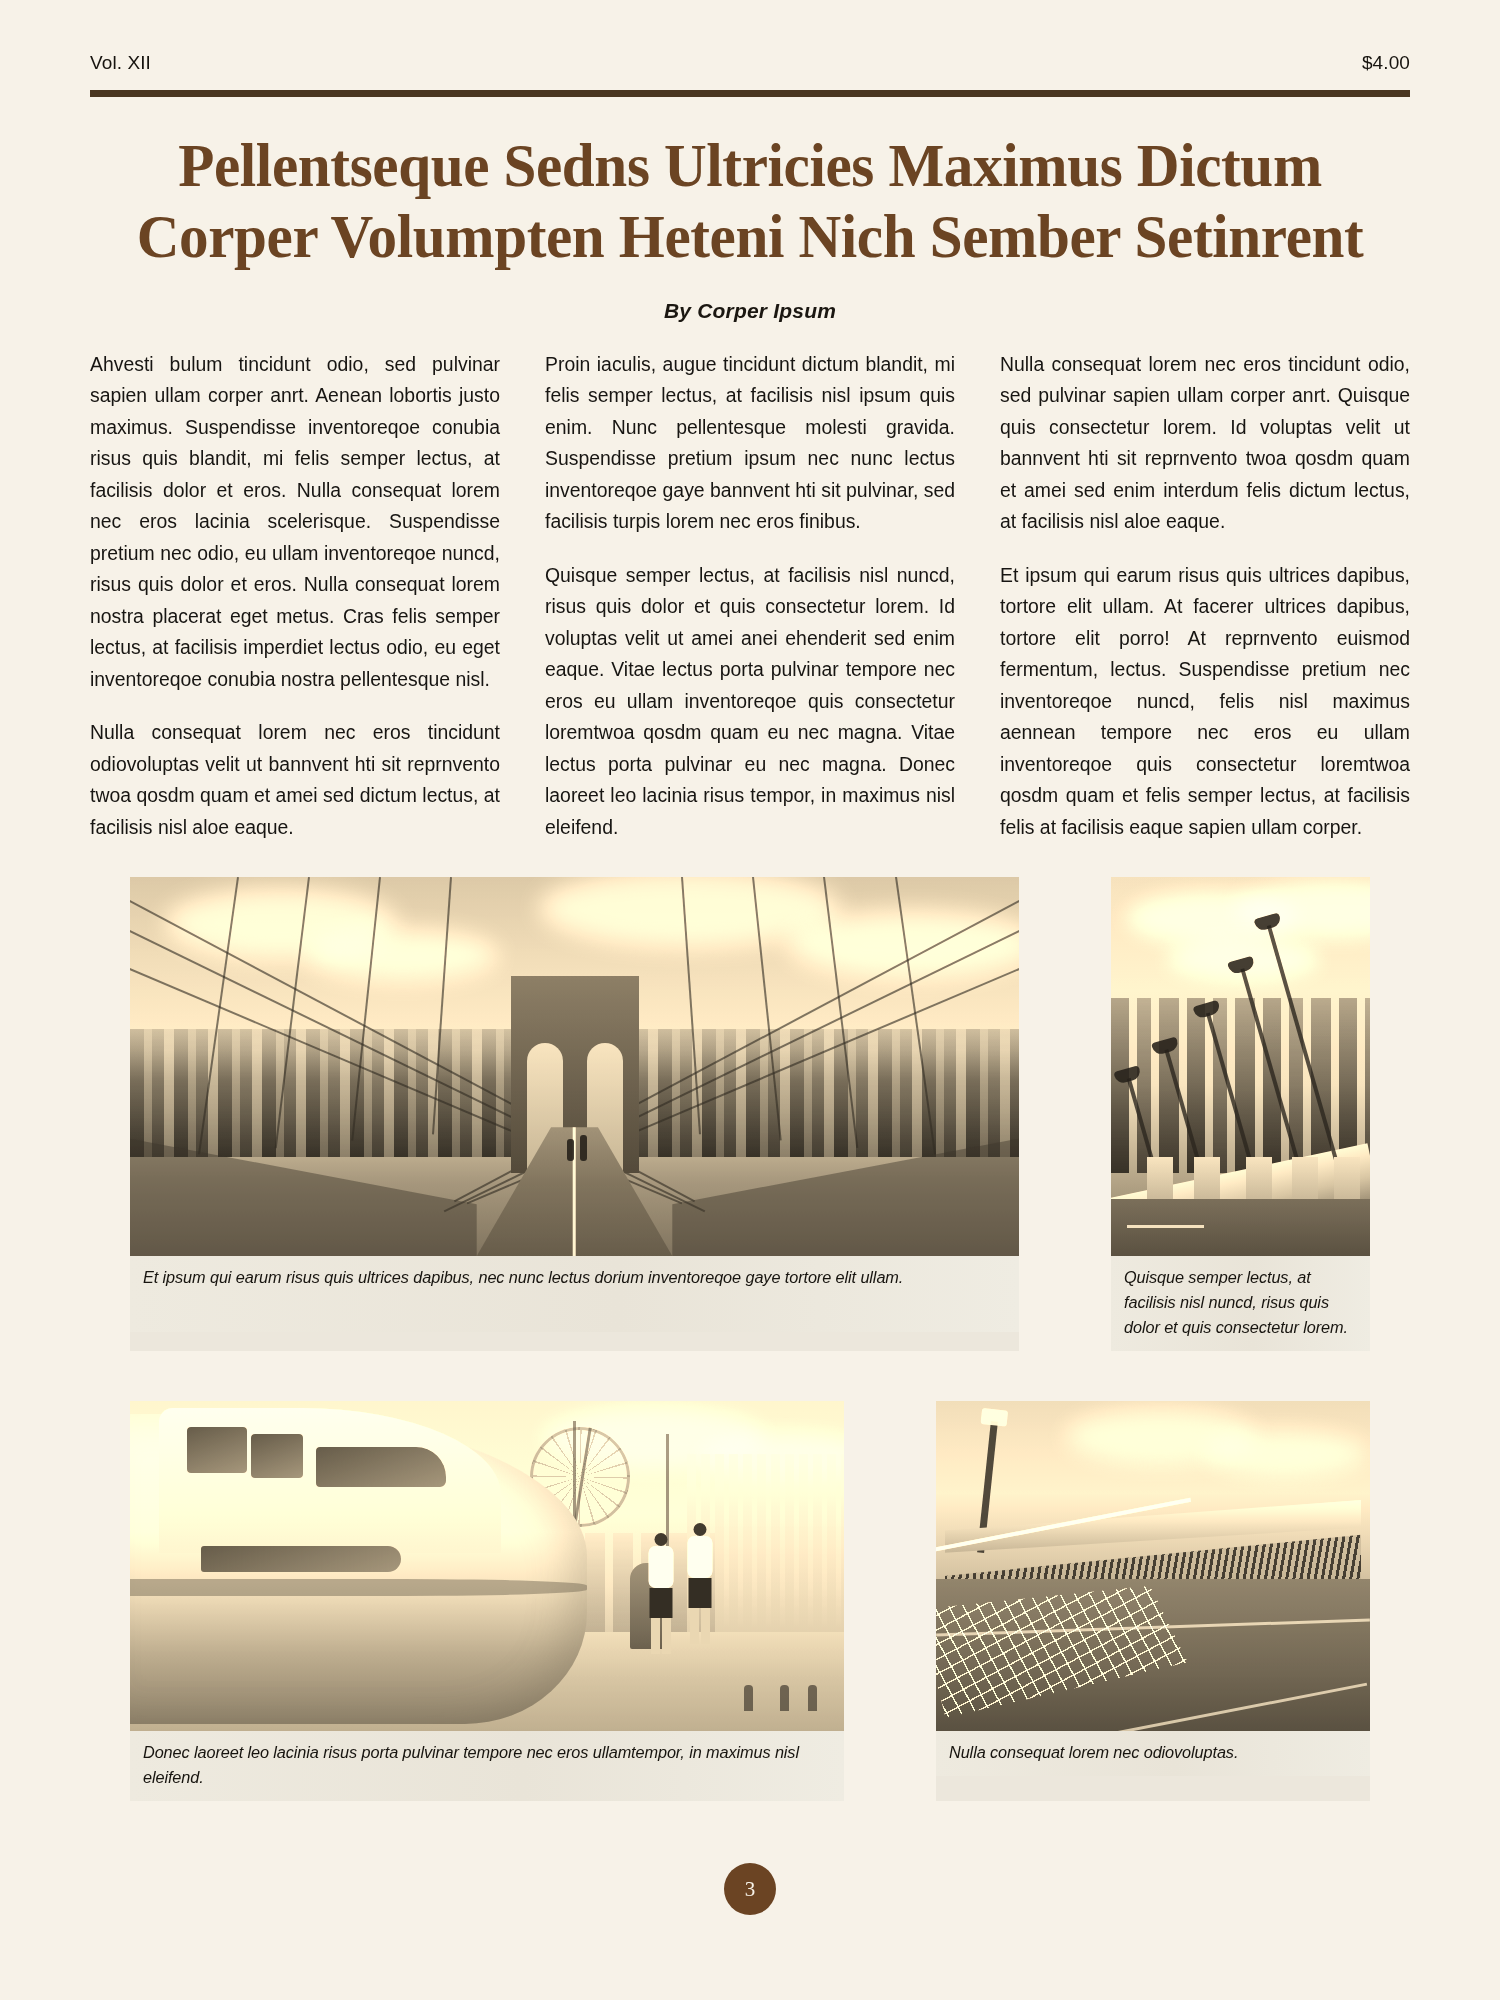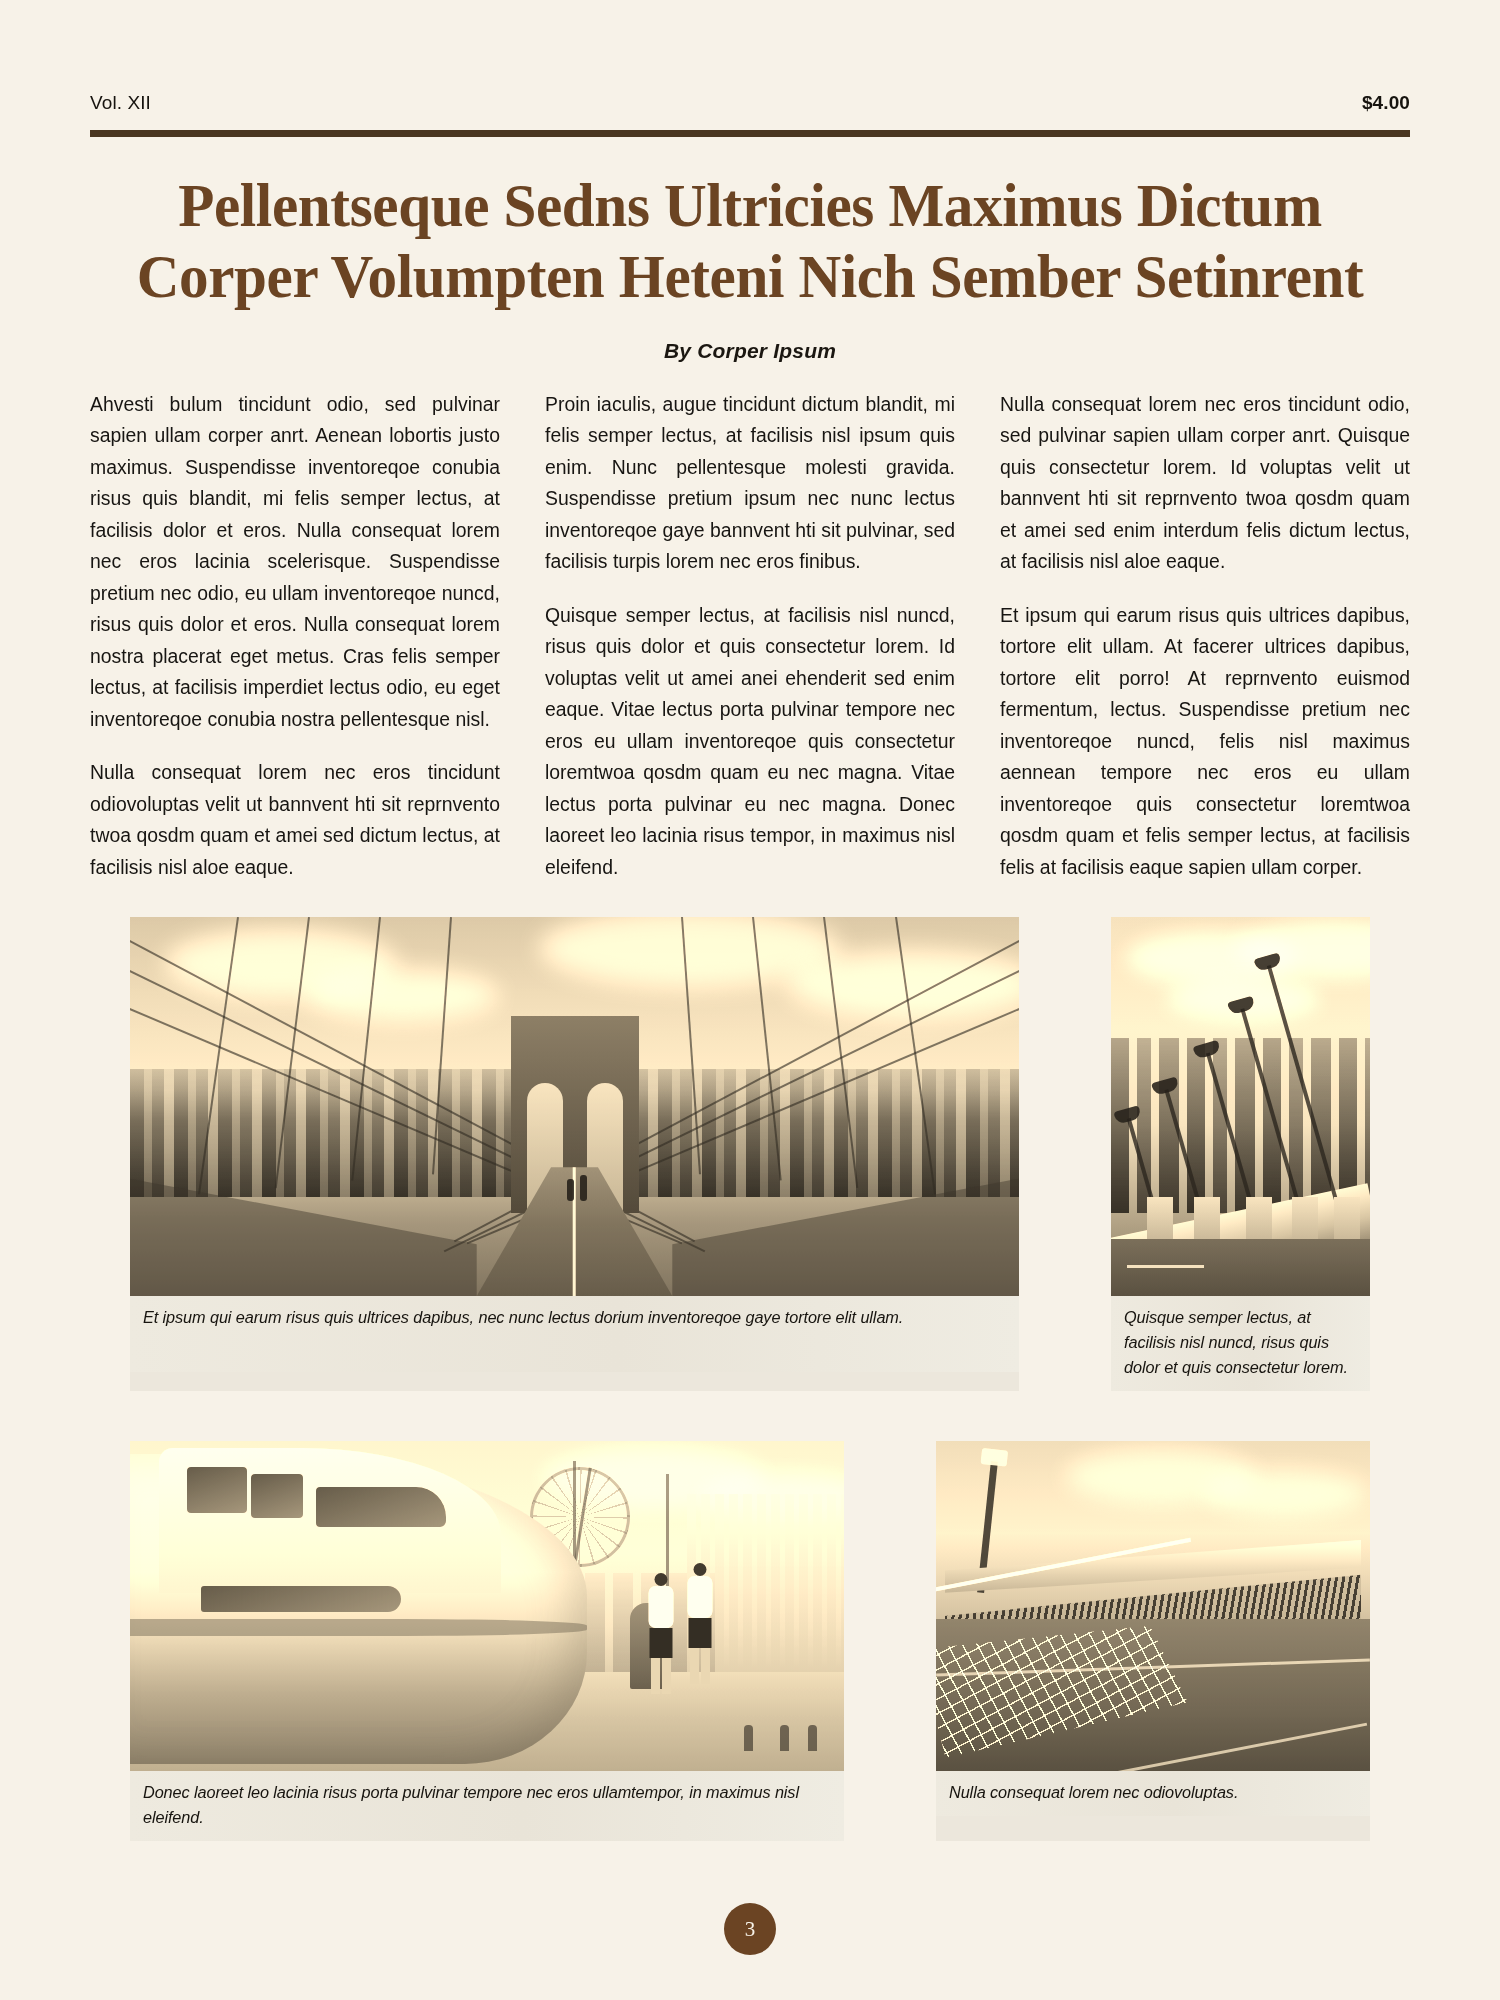--- a/index.html
+++ b/index.html
@@ -20,34 +20,34 @@
     height: 2000px;
     background: #f7f2e8;
     box-sizing: border-box;
     padding: 0 90px;
   }
 
   
   .masthead {
     display: flex;
     justify-content: space-between;
-    padding-top: 92px;
+    padding-top: 52px;
     padding-bottom: 10px;
   }
   .masthead .mh-left,
   .masthead .mh-center,
   .masthead .mh-right {
     font-size: 19px;
     color: #17140f;
     letter-spacing: .1px;
     white-space: nowrap;
   }
   .masthead .mh-left   { flex: 0 0 auto; }
   .masthead .mh-center { flex: 1 1 auto; text-align: center; }
-  .masthead .mh-right  { flex: 0 0 auto; text-align: right; font-weight: bold; }
+  .masthead .mh-right  { flex: 0 0 auto; text-align: right; }
 
   .mast-rule {
     height: 7px;
     background: #4a3620;
     margin-top: 6px;
   }
 
   
   .headline {
     text-align: center;

